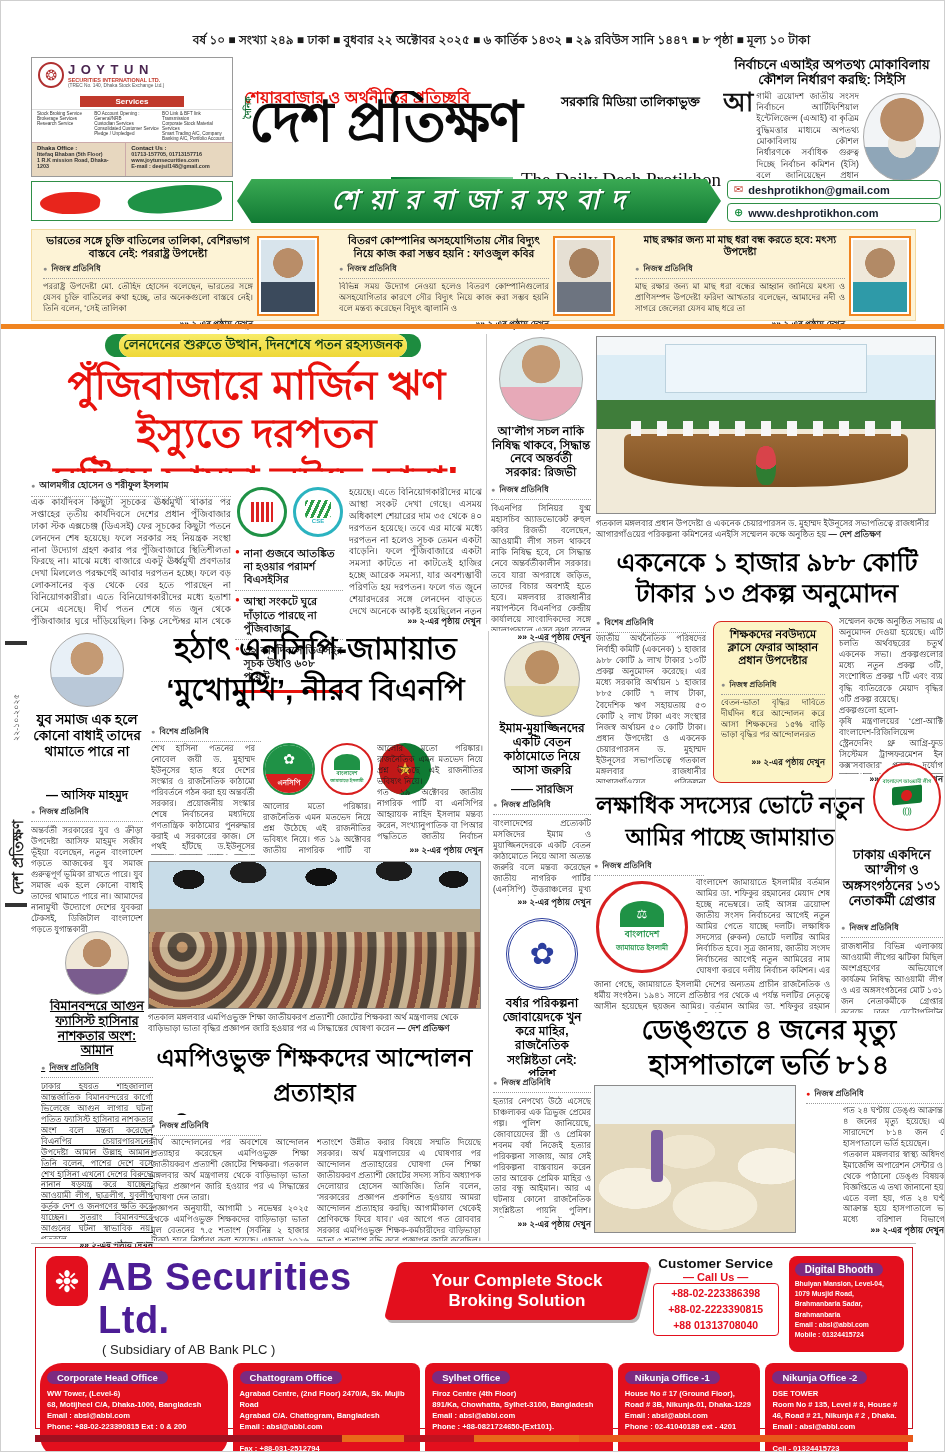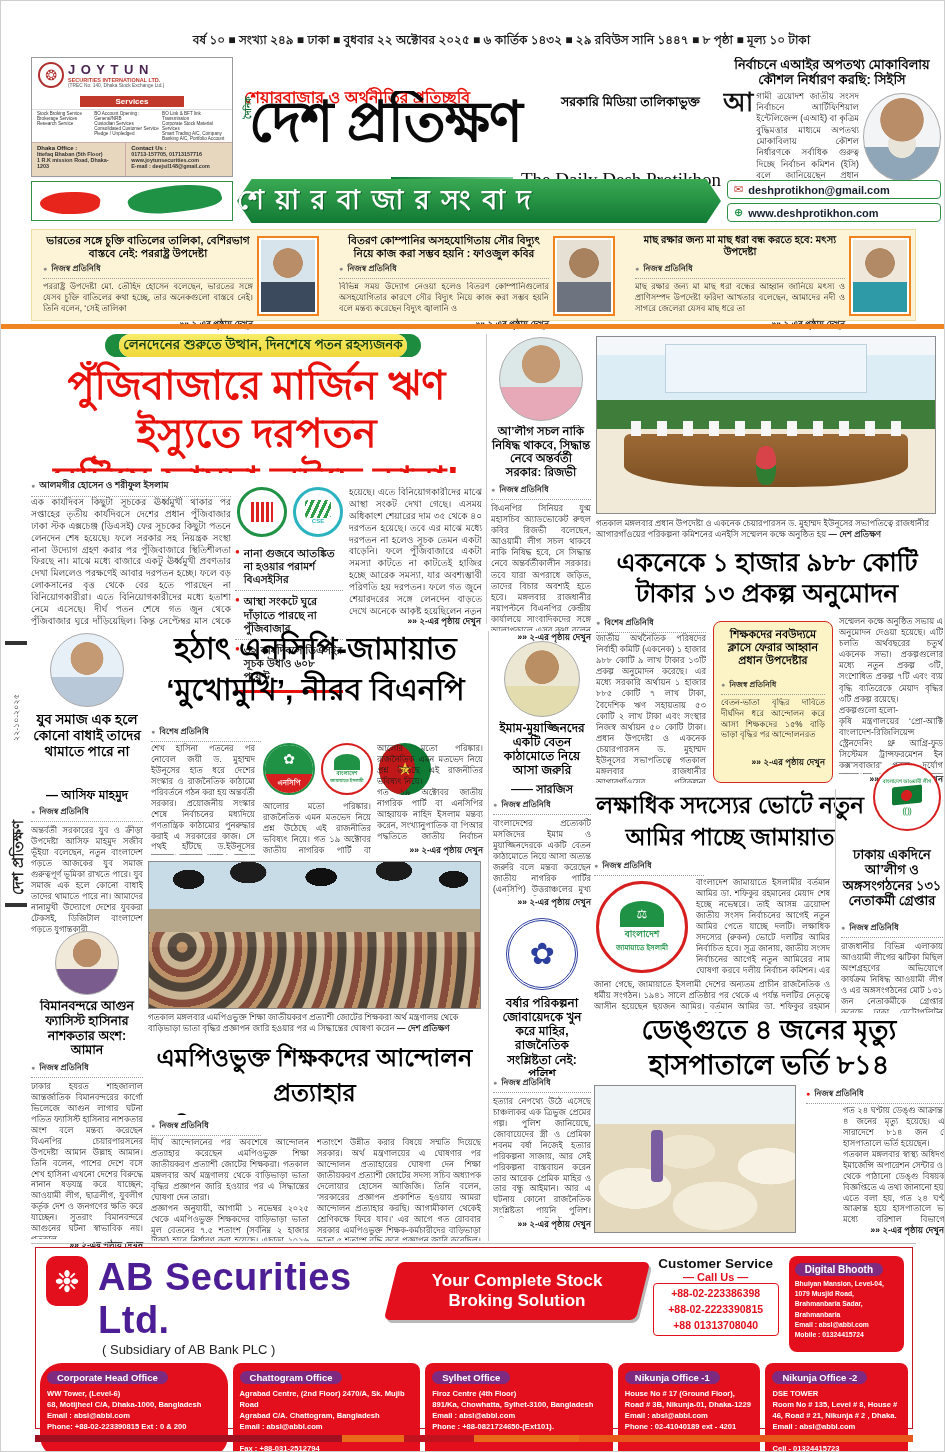--- a/index.html
+++ b/index.html
@@ -25,22 +25,22 @@
   .pframe { border:1px solid #8b8b8b; }
   .oframe { border:2px solid #f08420; background:#fff; padding:2px; }
   .portrait { background:
      radial-gradient(circle at 50% 34%, #caa07a 0 25%, rgba(0,0,0,0) 26%),
      linear-gradient(#dfe8ee 58%, #6b7f94 58%); }
   .portrait.round { border-radius:50%; }
   .logo-circle { border-radius:50%; background:#fff; display:flex; align-items:center;
      justify-content:center; flex-direction:column; overflow:hidden; }
   
   .gbanner { background:linear-gradient(180deg,#3aa953,#117a34); color:#fff;
-     display:flex; align-items:center; 
-     clip-path:polygon(3% 0,97% 0,100% 50%,97% 100%,3% 100%,0 50%); }
+     display:flex; align-items:center; justify-content:center;
+     clip-path:polygon(3% 0,97% 0,100% 50%,97% 100%,3% 100%,0 50%);font-style:italic; }
   .contact-box { border:1px solid #2f8f46; border-radius:4px; background:#fff;
      display:flex; align-items:center; gap:5px; padding:2px 6px; font-size:11px; font-weight:bold; color:#17222e; }
   
   .cream { background:#fdf3d6; }
   
   .kicker { background:linear-gradient(180deg,#f8ec6a,#eed737); border-radius:12px;
      display:flex; align-items:center; justify-content:center;
      color:#123c14; font-weight:bold; font-size:13.5px;
      box-shadow:-14px 0 0 #1d8c3f, 14px 0 0 #1d8c3f; }
   .bullet-box { font-size:10.5px; font-weight:bold; color:#111; line-height:1.25; }
@@ -433,21 +433,21 @@
     <div class="hl c clip" style="font-size:13px;height:72px;">ঢাকায় একদিনে আ’লীগ ও অঙ্গসংগঠনের ১৩১ নেতাকর্মী গ্রেপ্তার</div>
     <div class="byline-row" style="font-size:8px;margin-top:2px;">
         <span class="byline-dot">●</span>
         <span>নিজস্ব প্রতিনিধি</span>
       </div>
     <div class="dotline"></div>
     <div class="bn-body clip" style="font-size:8.3px;height:102px;">রাজধানীর বিভিন্ন এলাকায় আওয়ামী লীগের ঝটিকা মিছিল অংশগ্রহণের অভিযোগে কার্যক্রম নিষিদ্ধ আওয়ামী লীগ ও এর অঙ্গসংগঠনের মোট ১৩১ জন নেতাকর্মীকে গ্রেপ্তার করেছে ঢাকা মেট্রোপলিটন পুলিশ (ডিএমপি)। মঙ্গলবার</div>
     <div class="cont"><span class="arr">»»</span> <span>২-এর পৃষ্ঠায় দেখুন</span></div>
   </div>
 
-  <div class="abs" style="left:30px;top:930px;width:112px;">
+  <div class="abs" style="left:40px;top:930px;width:112px;text-decoration:underline;">
     <div class="portrait round" style="width:64px;height:64px;margin:0 auto;border:1px solid #aaa;background:
       radial-gradient(circle at 50% 34%, #b98d68 0 27%, rgba(0,0,0,0) 28%),
       linear-gradient(#f0e8d8 60%, #7a5c8e 60%);"></div>
     <div class="hl c clip" style="font-size:12.5px;height:62px;margin-top:4px;">বিমানবন্দরে আগুন ফ্যাসিস্ট হাসিনার নাশকতার অংশ: আমান</div>
     <div class="byline-row" style="font-size:8px;">
         <span class="byline-dot">●</span>
         <span>নিজস্ব প্রতিনিধি</span>
       </div>
     <div class="dotline"></div>
     <div class="bn-body clip" style="font-size:8.3px;height:158px;">ঢাকার হযরত শাহজালাল আন্তর্জাতিক বিমানবন্দরের কার্গো ভিলেজে আগুন লাগার ঘটনা পতিত ফ্যাসিস্ট হাসিনার নাশকতার অংশ বলে মন্তব্য করেছেন বিএনপির চেয়ারপারসনের উপদেষ্টা আমান উল্লাহ আমান। তিনি বলেন, পাশের দেশে বসে শেখ হাসিনা এখনো দেশের বিরুদ্ধে নানান ষড়যন্ত্র করে যাচ্ছেন; আওয়ামী লীগ, ছাত্রলীগ, যুবলীগ কর্তৃক দেশ ও জনগণের ক্ষতি করে যাচ্ছেন। সুতরাং বিমানবন্দরে আগুনের ঘটনা স্বাভাবিক নয়। গতকাল</div>

